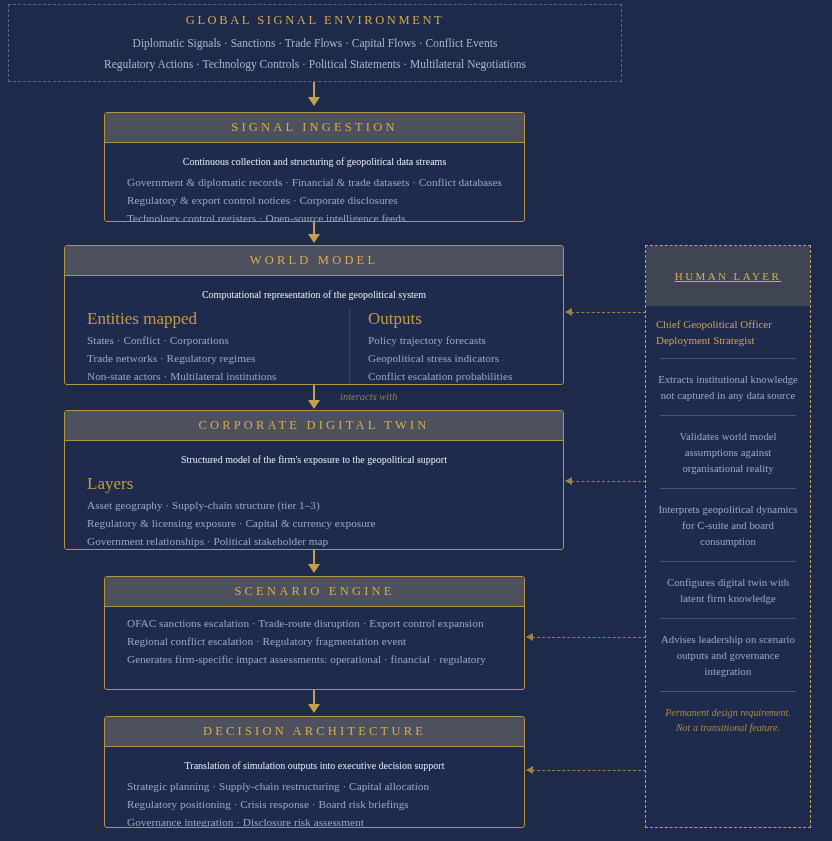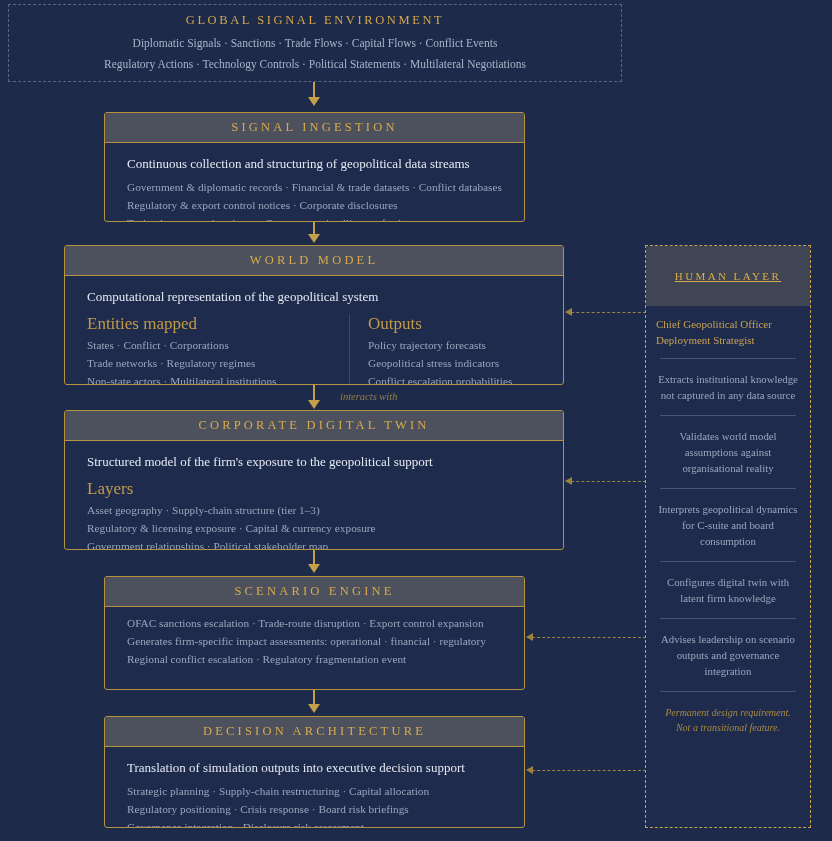--- a/index.html
+++ b/index.html
@@ -60,22 +60,23 @@
     font-size: 12.5px;
     letter-spacing: 3.2px;
     padding: 7px 0 7px 0;
     border-bottom: 1px solid #b5933f;
   }
   .stage-body {
     padding: 10px 22px 10px 22px;
   }
   .lead {
     color: #e4e9f2;
-    font-size: 13px;
+    font-size: 10px;
     margin: 3px 0 9px 0;
+    text-align: center;
   }
   .detail {
     color: #9aa6bd;
     font-size: 11.3px;
     margin: 0 0 6px 0;
   }
   .sublabel {
     color: #c19b46;
     font-size: 17px;
     margin: 0 0 5px 0;
@@ -241,22 +242,22 @@
     </div>
   </div>
 
   <div class="vline" style="left:313px; top:550px; height:18px;"></div>
   <div class="varrow" style="left:308px; top:564px;"></div>
 
   <div class="stage" style="left:104px; top:576px; width:421px; height:114px;">
     <div class="stage-head">SCENARIO ENGINE</div>
     <div class="stage-body">
       <div class="detail">OFAC sanctions escalation · Trade-route disruption · Export control expansion</div>
+      <div class="detail">Regional conflict escalation · Regulatory fragmentation event</div>
       <div class="detail">Generates firm-specific impact assessments: operational · financial · regulatory</div>
-      <div class="detail">Regional conflict escalation · Regulatory fragmentation event</div>
     </div>
   </div>
 
   <div class="vline" style="left:313px; top:690px; height:18px;"></div>
   <div class="varrow" style="left:308px; top:704px;"></div>
 
   <div class="stage" style="left:104px; top:716px; width:421px; height:112px;">
     <div class="stage-head">DECISION ARCHITECTURE</div>
     <div class="stage-body">
       <div class="lead">Translation of simulation outputs into executive decision support</div>

